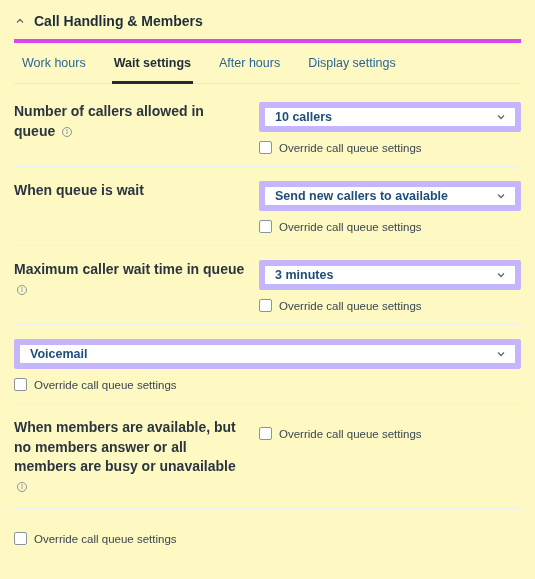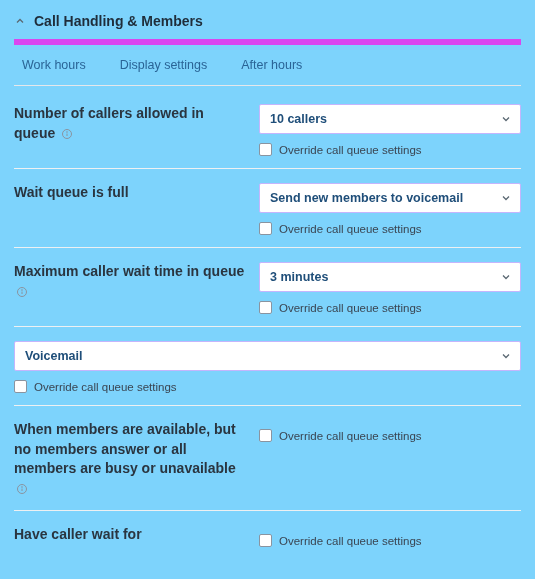--- a/index.html
+++ b/index.html
@@ -1,31 +1,31 @@
 <!DOCTYPE html>
 <html><head>
 <meta charset="utf-8">
 <style>
   * { box-sizing: border-box; margin: 0; padding: 0; }
   html, body { width: 535px; height: 579px; font-family: Arial, Helvetica, sans-serif; background: #fff; }
   .panel {
-    width: 535px; height: 579px; background: #7dd3fc;
+    width: 535px; height: 579px; background: #fef9c3;
     box-shadow: 2px 3px 8px rgba(0,0,0,0.25);
     padding: 0 14px 14px 14px;
     overflow: hidden;
   }
   .panel-header {
     display: flex; align-items: center; gap: 8px;
     padding: 13px 0 10px 0;
   }
   .panel-header .chev { color: #5a6872; }
   .panel-header h1 { font-size: 14px; font-weight: bold; color: #1f2d3a; }
   .tabs {
-    display: flex; gap: 30px;
-    border-top: 6px solid #d946ef;
+    display: flex; gap: 24px;
+    border-top: 4px solid #d946ef;
     border-bottom: 1px solid #e5e7eb;
     padding: 0 6px;
   }
   .tab {
     font-size: 12.5px; color: #2a6496; padding: 13px 2px 11px 2px;
     cursor: pointer; border-bottom: 3px solid transparent;
     margin-bottom: -1px;
   }
   .tab.active { border-bottom-color: #1f2d3a; color: #1f2d3a; font-weight: 600; }
   .rows { padding-top: 4px; }
@@ -41,21 +41,21 @@
     line-height: 1.4;
   }
   .label-col .info {
     display: inline-block; vertical-align: middle; margin-left: 2px;
     color: #8a94a0;
   }
   .ctrl-col { flex: 1; }
   .select {
     position: relative;
     width: 100%; height: 30px;
-    border: 1px solid #c4b5fd; border-radius: 2px;
+    border: 6px solid #c4b5fd; border-radius: 2px;
     background: #fff;
     display: flex; align-items: center;
     padding: 0 28px 0 10px;
     font-size: 12.5px; color: #1f4e79; font-weight: 600;
     cursor: pointer;
   }
   .select .chev-down {
     position: absolute; right: 8px; top: 50%; transform: translateY(-50%);
     color: #5a6872;
   }
@@ -79,22 +79,23 @@
     <span class="chev">
       <svg width="12" height="12" viewBox="0 0 24 24" fill="none" stroke="currentColor" stroke-width="2.5">
           <polyline points="18 15 12 9 6 15"></polyline>
         </svg>
     </span>
     <h1>Call Handling &amp; Members</h1>
   </div>
 
   <div class="tabs">
     <div class="tab">Work hours</div>
+    <div class="tab active">Wait settings</div>
+    <div class="tab">After hours</div>
     <div class="tab">Display settings</div>
-    <div class="tab">After hours</div>
   </div>
 
   <div class="rows">
 
     <div class="row">
       <div class="label-col">
         <span>Number of callers allowed in queue</span>
         <span class="info">
           <svg width="12" height="12" viewBox="0 0 24 24" fill="none" stroke="currentColor" stroke-width="2">
               <circle cx="12" cy="12" r="9"></circle>
@@ -114,25 +115,25 @@
         </div>
         <label class="override">
           <span class="cbox"></span>
           <span>Override call queue settings</span>
         </label>
       </div>
     </div>
 
     <div class="row">
       <div class="label-col">
-        <span>Wait queue is full</span>
-      </div>
-      <div class="ctrl-col">
-        <div class="select">
-          <span>Send new members to voicemail</span>
+        <span>When queue is wait</span>
+      </div>
+      <div class="ctrl-col">
+        <div class="select">
+          <span>Send new callers to available</span>
           <span class="chev-down">
             <svg width="12" height="12" viewBox="0 0 24 24" fill="none" stroke="currentColor" stroke-width="2.5">
                 <polyline points="6 9 12 15 18 9"></polyline>
               </svg>
           </span>
         </div>
         <label class="override">
           <span class="cbox"></span>
           <span>Override call queue settings</span>
         </label>
@@ -196,23 +197,20 @@
       </div>
       <div class="ctrl-col">
         <label class="override">
           <span class="cbox"></span>
           <span>Override call queue settings</span>
         </label>
       </div>
     </div>
 
     <div class="row">
-      <div class="label-col">
-        <span>Have caller wait for</span>
-      </div>
       <div class="ctrl-col">
         <label class="override">
           <span class="cbox"></span>
           <span>Override call queue settings</span>
         </label>
       </div>
     </div>
 
   </div>
 </div>

